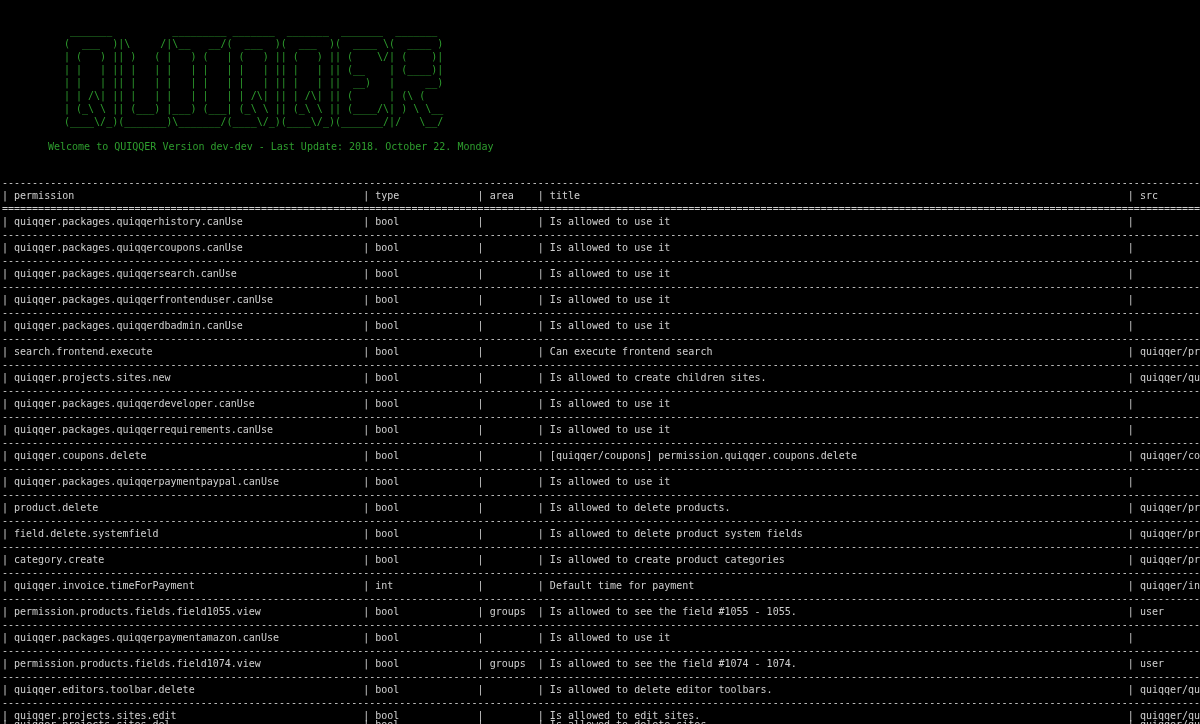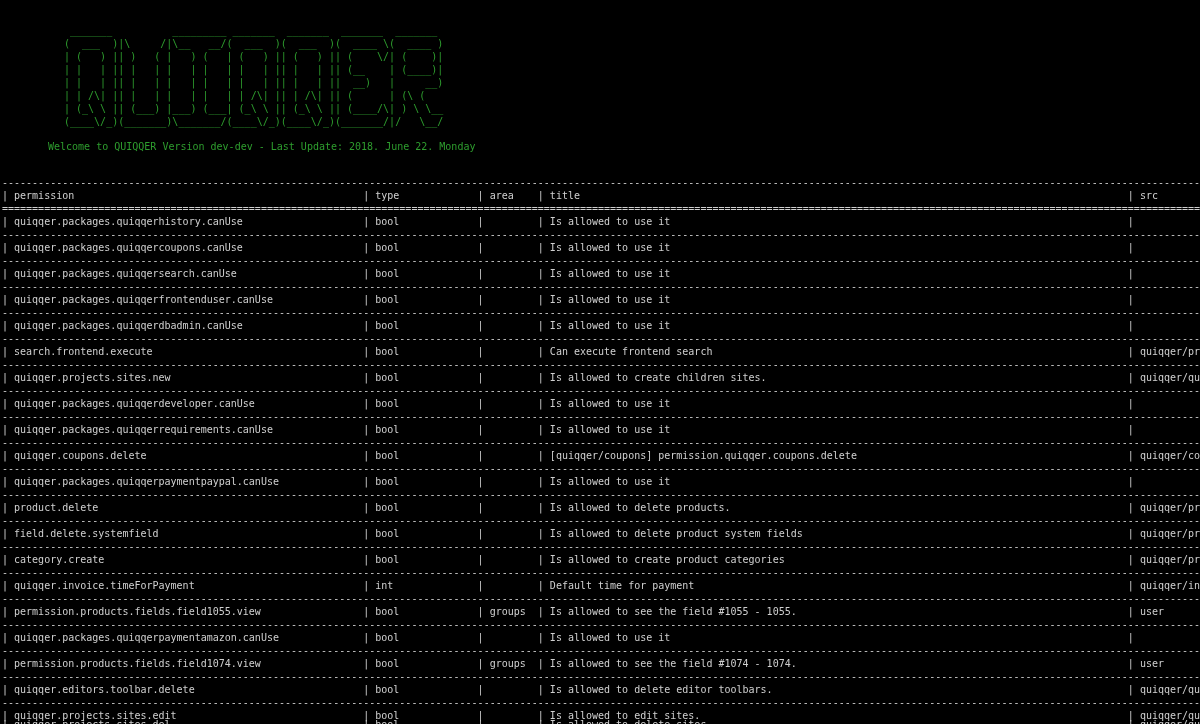--- a/index.html
+++ b/index.html
@@ -41,16 +41,16 @@
 
 <div class="terminal">
   <pre class="mono logo"> _______          _________ _______  _______  _______  _______ 
 (  ___  )|\     /|\__   __/(  ___  )(  ___  )(  ____ \(  ____ )
 | (   ) || )   ( |   ) (   | (   ) || (   ) || (    \/| (    )|
 | |   | || |   | |   | |   | |   | || |   | || (__    | (____)|
 | |   | || |   | |   | |   | |   | || |   | ||  __)   |     __)
 | | /\| || |   | |   | |   | | /\| || | /\| || (      | (\ (   
 | (_\ \ || (___) |___) (___| (_\ \ || (_\ \ || (____/\| ) \ \__
 (____\/_)(_______)\_______/(____\/_)(____\/_)(_______/|/   \__/</pre>
-  <div class="mono welcome">Welcome to QUIQQER Version dev-dev - Last Update: 2018. June 22. Monday</div>
+  <div class="mono welcome">Welcome to QUIQQER Version dev-dev - Last Update: 2018. October 22. Monday</div>
   <div class="mono ptable" id="ptable"><div class="line">------------------------------------------------------------------------------------------------------------------------------------------------------------------------------------------------------------------</div><div class="line">| permission                                                | type             | area    | title                                                                                           | src</div><div class="line">==================================================================================================================================================================================================================</div><div class="line">| quiqqer.packages.quiqqerhistory.canUse                    | bool             |         | Is allowed to use it                                                                            | </div><div class="line">------------------------------------------------------------------------------------------------------------------------------------------------------------------------------------------------------------------</div><div class="line">| quiqqer.packages.quiqqercoupons.canUse                    | bool             |         | Is allowed to use it                                                                            | </div><div class="line">------------------------------------------------------------------------------------------------------------------------------------------------------------------------------------------------------------------</div><div class="line">| quiqqer.packages.quiqqersearch.canUse                     | bool             |         | Is allowed to use it                                                                            | </div><div class="line">------------------------------------------------------------------------------------------------------------------------------------------------------------------------------------------------------------------</div><div class="line">| quiqqer.packages.quiqqerfrontenduser.canUse               | bool             |         | Is allowed to use it                                                                            | </div><div class="line">------------------------------------------------------------------------------------------------------------------------------------------------------------------------------------------------------------------</div><div class="line">| quiqqer.packages.quiqqerdbadmin.canUse                    | bool             |         | Is allowed to use it                                                                            | </div><div class="line">------------------------------------------------------------------------------------------------------------------------------------------------------------------------------------------------------------------</div><div class="line">| search.frontend.execute                                   | bool             |         | Can execute frontend search                                                                     | quiqqer/pr</div><div class="line">------------------------------------------------------------------------------------------------------------------------------------------------------------------------------------------------------------------</div><div class="line">| quiqqer.projects.sites.new                                | bool             |         | Is allowed to create children sites.                                                            | quiqqer/qu</div><div class="line">------------------------------------------------------------------------------------------------------------------------------------------------------------------------------------------------------------------</div><div class="line">| quiqqer.packages.quiqqerdeveloper.canUse                  | bool             |         | Is allowed to use it                                                                            | </div><div class="line">------------------------------------------------------------------------------------------------------------------------------------------------------------------------------------------------------------------</div><div class="line">| quiqqer.packages.quiqqerrequirements.canUse               | bool             |         | Is allowed to use it                                                                            | </div><div class="line">------------------------------------------------------------------------------------------------------------------------------------------------------------------------------------------------------------------</div><div class="line">| quiqqer.coupons.delete                                    | bool             |         | [quiqqer/coupons] permission.quiqqer.coupons.delete                                             | quiqqer/co</div><div class="line">------------------------------------------------------------------------------------------------------------------------------------------------------------------------------------------------------------------</div><div class="line">| quiqqer.packages.quiqqerpaymentpaypal.canUse              | bool             |         | Is allowed to use it                                                                            | </div><div class="line">------------------------------------------------------------------------------------------------------------------------------------------------------------------------------------------------------------------</div><div class="line">| product.delete                                            | bool             |         | Is allowed to delete products.                                                                  | quiqqer/pr</div><div class="line">------------------------------------------------------------------------------------------------------------------------------------------------------------------------------------------------------------------</div><div class="line">| field.delete.systemfield                                  | bool             |         | Is allowed to delete product system fields                                                      | quiqqer/pr</div><div class="line">------------------------------------------------------------------------------------------------------------------------------------------------------------------------------------------------------------------</div><div class="line">| category.create                                           | bool             |         | Is allowed to create product categories                                                         | quiqqer/pr</div><div class="line">------------------------------------------------------------------------------------------------------------------------------------------------------------------------------------------------------------------</div><div class="line">| quiqqer.invoice.timeForPayment                            | int              |         | Default time for payment                                                                        | quiqqer/in</div><div class="line">------------------------------------------------------------------------------------------------------------------------------------------------------------------------------------------------------------------</div><div class="line">| permission.products.fields.field1055.view                 | bool             | groups  | Is allowed to see the field #1055 - 1055.                                                       | user</div><div class="line">------------------------------------------------------------------------------------------------------------------------------------------------------------------------------------------------------------------</div><div class="line">| quiqqer.packages.quiqqerpaymentamazon.canUse              | bool             |         | Is allowed to use it                                                                            | </div><div class="line">------------------------------------------------------------------------------------------------------------------------------------------------------------------------------------------------------------------</div><div class="line">| permission.products.fields.field1074.view                 | bool             | groups  | Is allowed to see the field #1074 - 1074.                                                       | user</div><div class="line">------------------------------------------------------------------------------------------------------------------------------------------------------------------------------------------------------------------</div><div class="line">| quiqqer.editors.toolbar.delete                            | bool             |         | Is allowed to delete editor toolbars.                                                           | quiqqer/qu</div><div class="line">------------------------------------------------------------------------------------------------------------------------------------------------------------------------------------------------------------------</div><div class="line">| quiqqer.projects.sites.edit                               | bool             |         | Is allowed to edit sites.                                                                       | quiqqer/qu</div><div class="line">------------------------------------------------------------------------------------------------------------------------------------------------------------------------------------------------------------------</div></div>
   <div class="mono clip" id="clip"><div class="line">| quiqqer.projects.sites.del                                | bool             |         | Is allowed to delete sites.                                                                     | quiqqer/qu</div></div>
 </div>
 
 </body></html>

